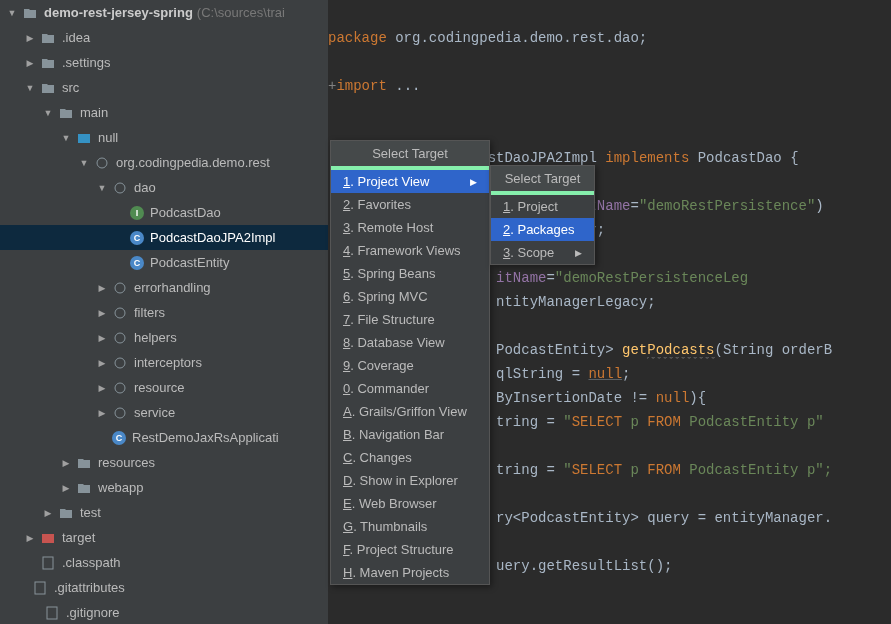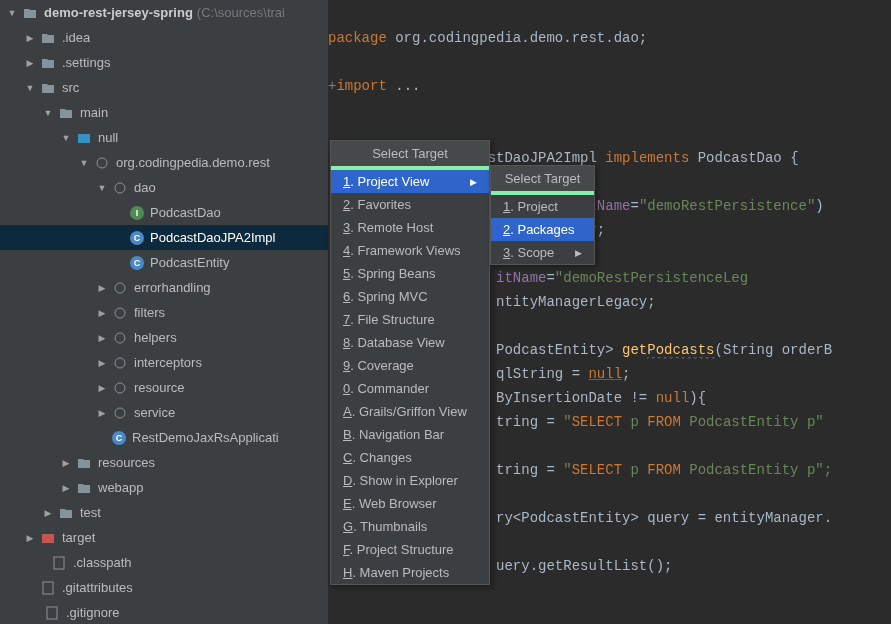--- a/index.html
+++ b/index.html
@@ -296,30 +296,30 @@
     </div>
     <div class="tree-row" style="padding-left: 24px;">
       <span class="arrow">▶</span>
       <span class="icon target-icon">
         <svg width="14" height="14" viewBox="0 0 14 14">
           <rect x="1" y="3" width="12" height="9" fill="#c75450"></rect>
         </svg>
       </span>
       <span>target</span>
     </div>
-    <div class="tree-row" style="padding-left: 35px;">
+    <div class="tree-row" style="padding-left: 24px;">
       <span class="arrow"></span>
       <span class="icon file-icon">
         <svg width="14" height="14" viewBox="0 0 14 14">
           <rect x="2" y="1" width="10" height="12" fill="none" stroke="#87939A"></rect>
         </svg>
       </span>
       <span>.classpath</span>
     </div>
-    <div class="tree-row" style="padding-left: 24px;">
+    <div class="tree-row" style="padding-left: 16px;">
       <span class="arrow"></span>
       <span class="icon file-icon">
         <svg width="14" height="14" viewBox="0 0 14 14">
           <rect x="2" y="1" width="10" height="12" fill="none" stroke="#87939A"></rect>
         </svg>
       </span>
       <span>.gitattributes</span>
     </div>
     <div class="tree-row" style="padding-left: 28px;">
       <span class="arrow"></span>

